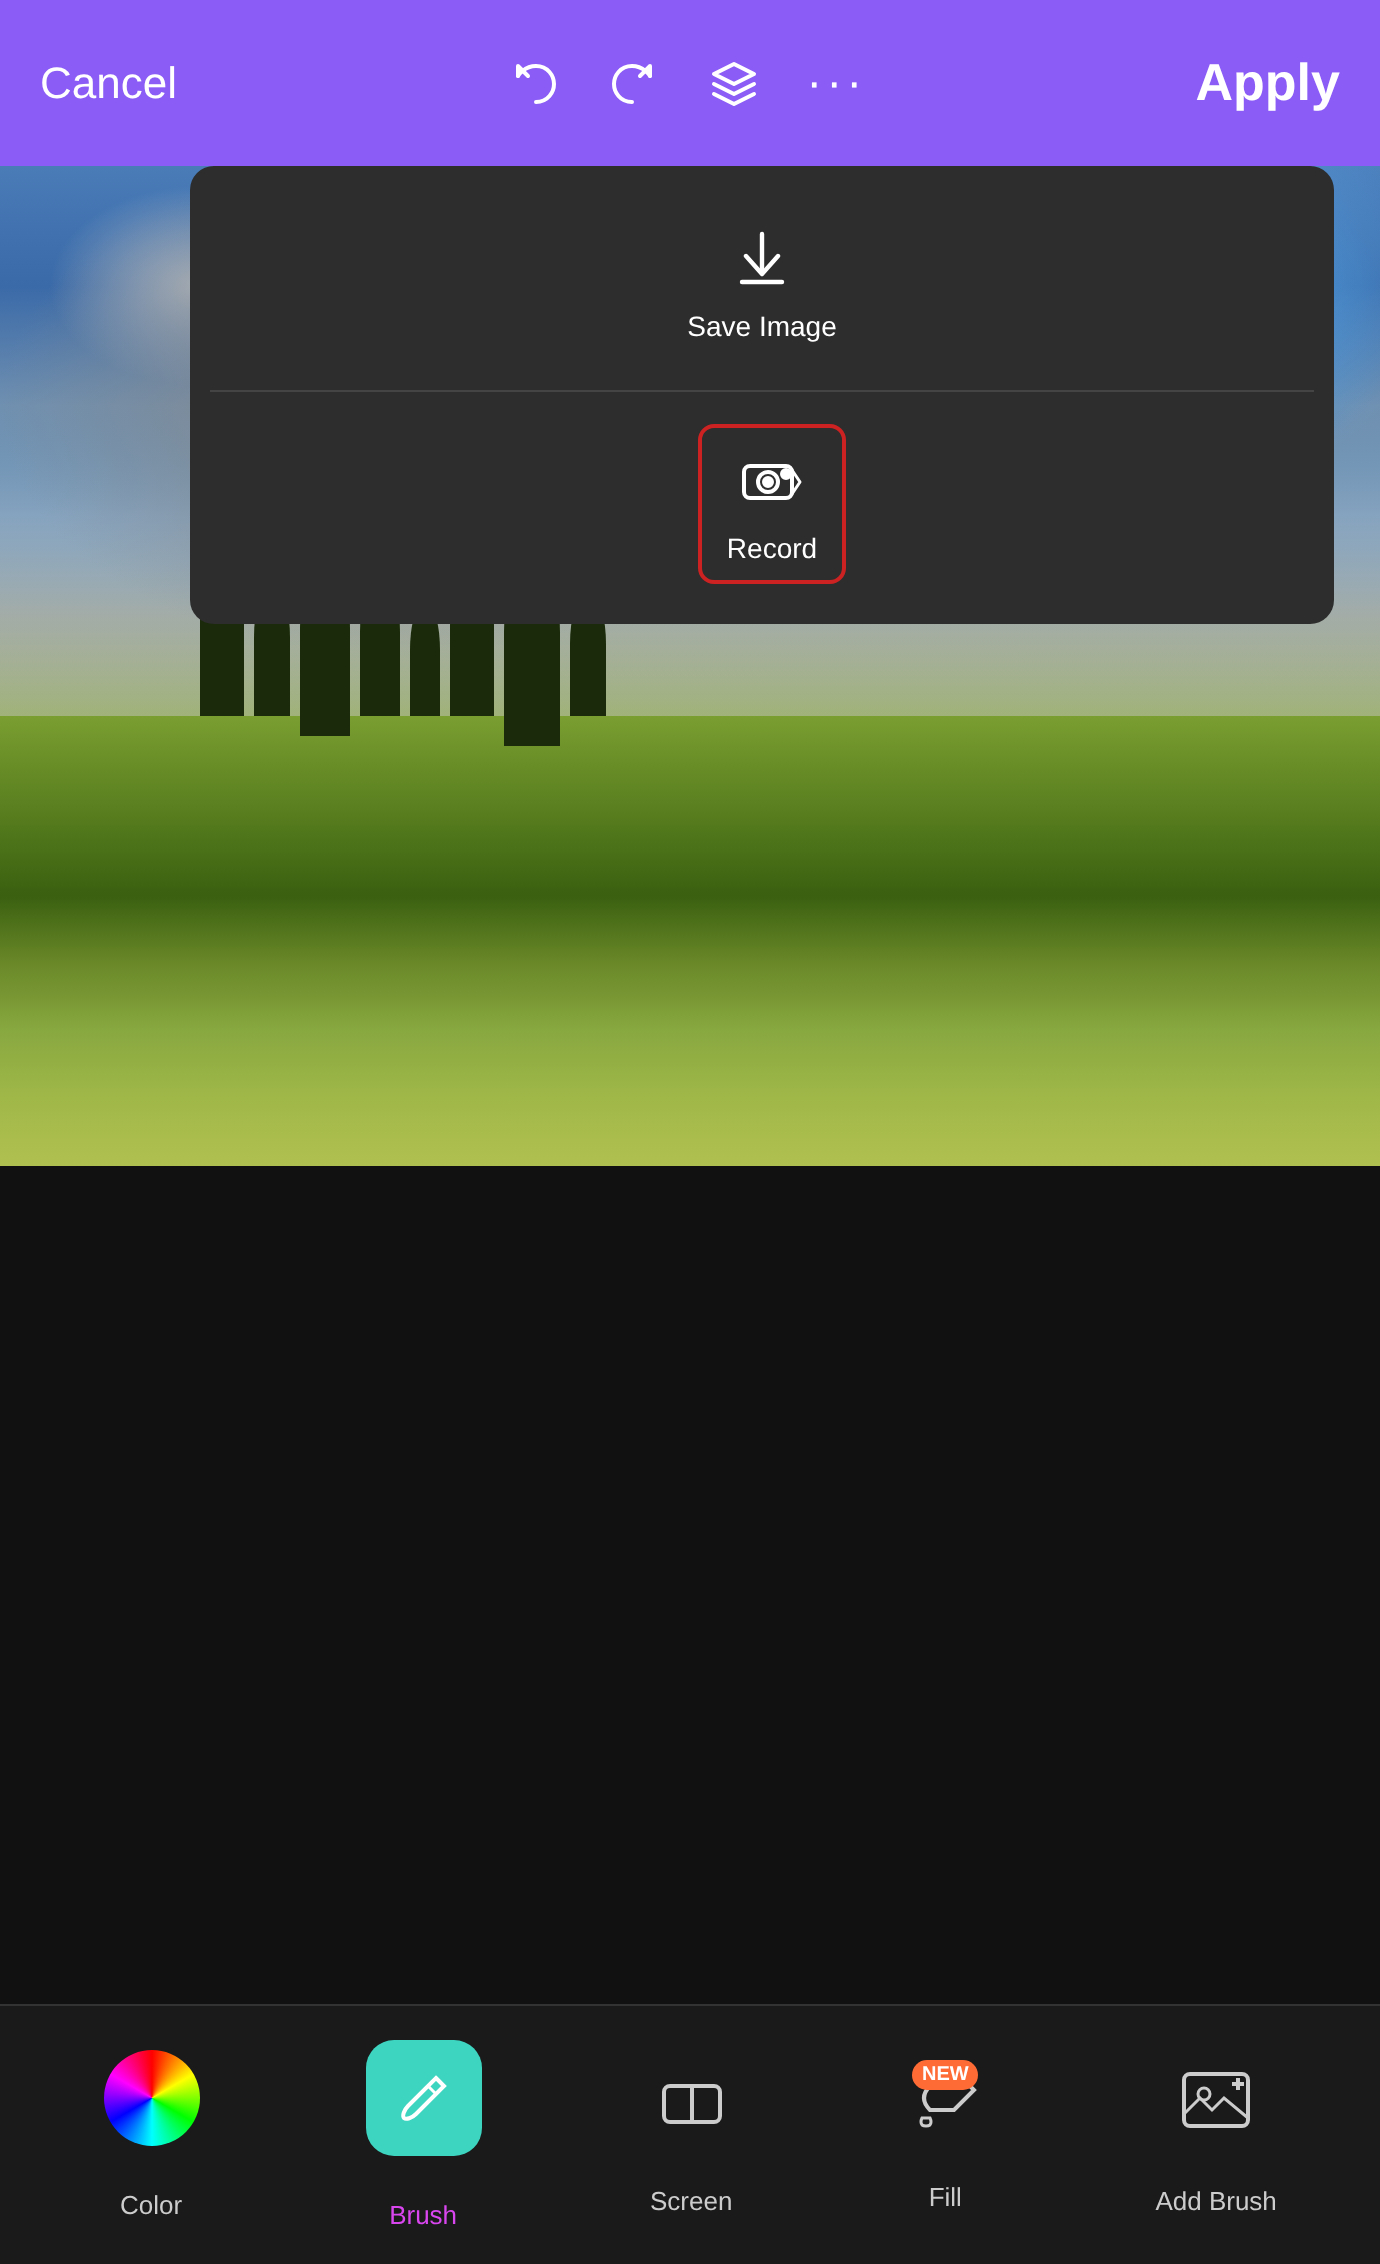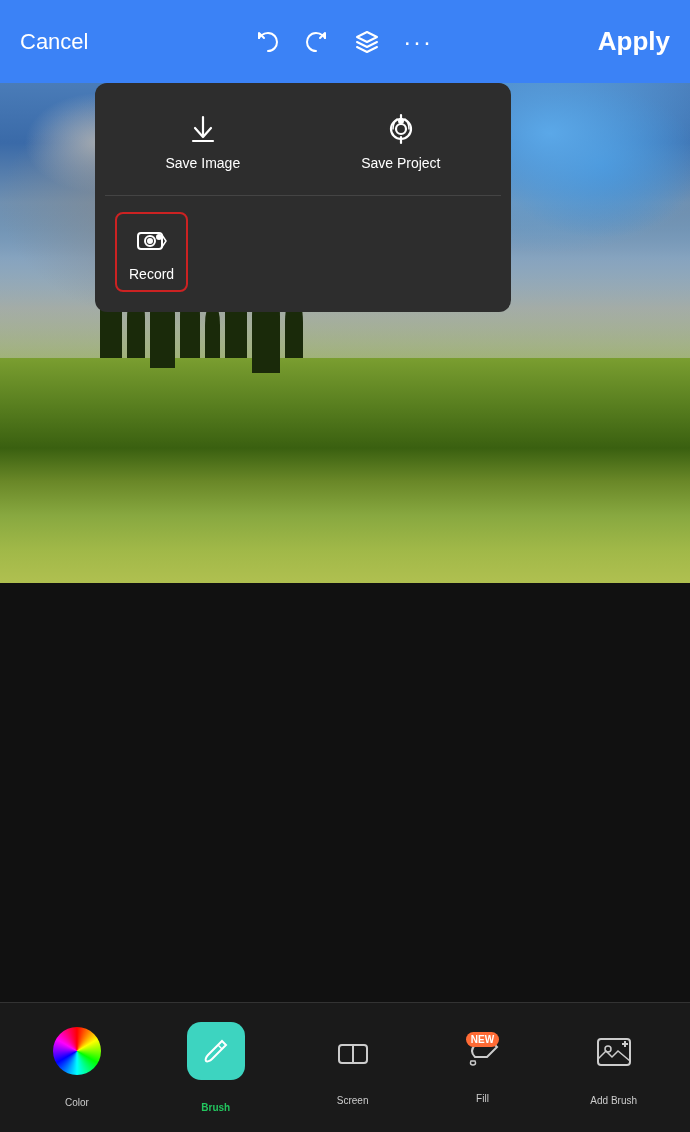--- a/index.html
+++ b/index.html
@@ -9,21 +9,21 @@
       background: #1a1a1a;
       font-family: -apple-system, BlinkMacSystemFont, 'Helvetica Neue', Arial, sans-serif;
       overflow: hidden;
       position: relative;
     }
 
     
     .header {
       width: 100%;
       height: 83px;
-      background: #3b82f6;
+      background: #8b5cf6;
       display: flex;
       align-items: center;
       justify-content: space-between;
       padding: 0 20px;
       position: relative;
       z-index: 10;
     }
     .header-cancel {
       color: #fff;
       font-size: 22px;
@@ -44,21 +44,21 @@
 
     
     .dropdown-menu {
       position: absolute;
       top: 83px;
       left: 95px;
       background: #2d2d2d;
       border-radius: 12px;
       padding: 20px 10px;
       z-index: 100;
-      width: 416px;
+      width: 572px;
     }
     .dropdown-row1 {
       display: flex;
       justify-content: space-around;
       align-items: center;
       padding-bottom: 16px;
       border-bottom: 1px solid #444;
     }
     .dropdown-item {
       display: flex;
@@ -69,21 +69,21 @@
       padding: 8px 12px;
       border-radius: 8px;
     }
     .dropdown-label {
       color: #fff;
       font-size: 14px;
       white-space: nowrap;
     }
     .dropdown-row2 {
       display: flex;
-      justify-content: flex-start;
+      justify-content: center;
       align-items: center;
       padding-top: 16px;
       padding-left: 10px;
     }
 
     
     .image-area {
       width: 100%;
       height: 500px;
       position: relative;
@@ -177,25 +177,24 @@
       display: flex;
       flex-direction: column;
       align-items: center;
       gap: 22px;
       cursor: pointer;
       padding: 8px 10px;
       border-radius: 8px;
     }
     .tool-label {
       color: #ccc;
-      font-size: 10px;
+      font-size: 13px;
     }
     .tool-item.active .tool-label {
-      color: #22c55e;
-      font-weight: bold;
+      color: #d946ef;
     }
 
     
     .color-wheel {
       width: 48px;
       height: 48px;
       border-radius: 50%;
       background: conic-gradient(
         red 0deg,
         yellow 60deg,
@@ -290,32 +289,20 @@
 
     <div class="dropdown-item">
       <svg class="dropdown-svg" viewBox="0 0 36 36">
         <line x1="18" y1="6" x2="18" y2="24" stroke="#fff" stroke-width="2.2"></line>
         <polyline points="10,17 18,26 26,17" stroke="#fff" stroke-width="2.2" fill="none"></polyline>
         <line x1="8" y1="30" x2="28" y2="30" stroke="#fff" stroke-width="2.2"></line>
       </svg>
       <span class="dropdown-label">Save Image</span>
     </div>
 
-    <div class="dropdown-item">
-      <svg class="dropdown-svg" viewBox="0 0 36 36">
-        <circle cx="18" cy="18" r="10" stroke="#fff" stroke-width="2.2" fill="none"></circle>
-        <circle cx="18" cy="18" r="5" stroke="#fff" stroke-width="2.2" fill="none"></circle>
-        <line x1="18" y1="4" x2="18" y2="10" stroke="#fff" stroke-width="2.2"></line>
-        <line x1="18" y1="26" x2="18" y2="32" stroke="#fff" stroke-width="2.2"></line>
-        <path d="M14 8 Q10 12 10 18" stroke="#fff" stroke-width="1.5" fill="none"></path>
-        <path d="M22 8 Q26 12 26 18" stroke="#fff" stroke-width="1.5" fill="none"></path>
-        <circle cx="18" cy="10" r="2" fill="#fff"></circle>
-      </svg>
-      <span class="dropdown-label">Save Project</span>
-    </div>
 
 
   </div>
   <div class="dropdown-row2">
 
     <div class="dropdown-item record-item">
       <svg class="dropdown-svg" viewBox="0 0 36 36">
 
         <rect x="4" y="11" width="24" height="16" rx="3" ry="3" stroke="#fff" stroke-width="2" fill="none"></rect>
 

